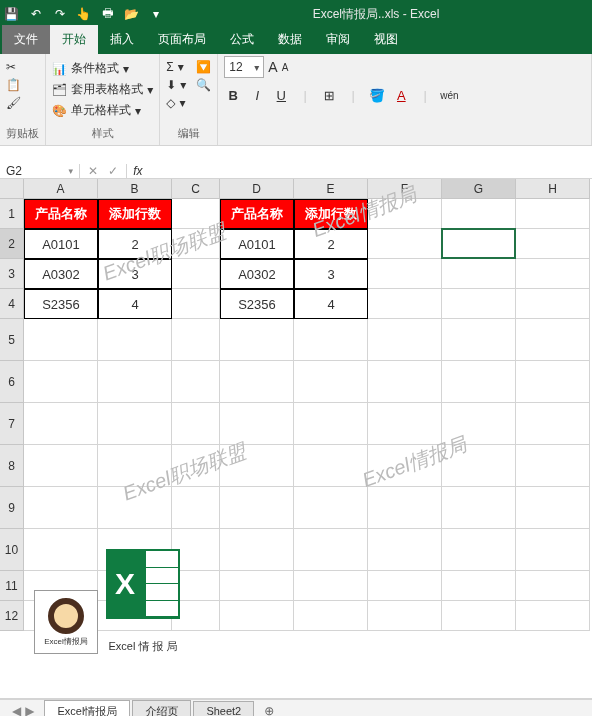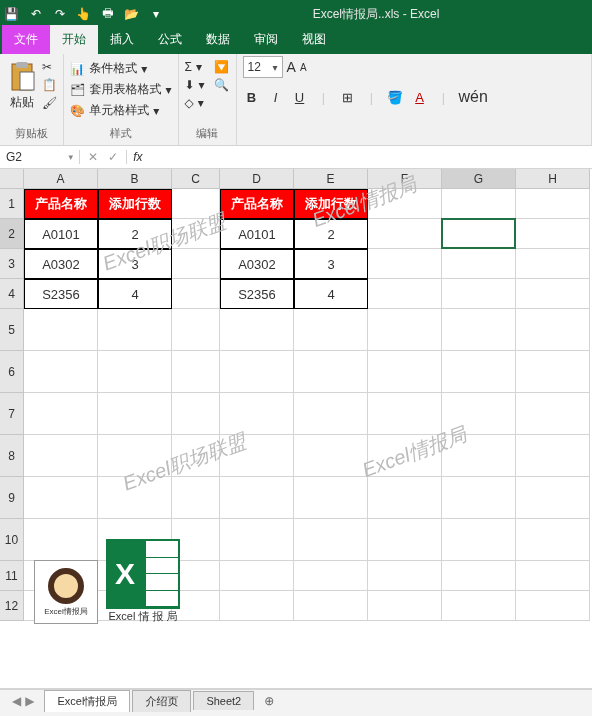--- a/index.html
+++ b/index.html
@@ -7,41 +7,41 @@
 
 
 .title-bar { height: 28px; background: #0e6535; display: flex; align-items: center; color: #fff; padding: 0 4px; }
 .title-bar .qat { display: flex; gap: 8px; align-items: center; }
 .title-bar .qat span { width: 16px; height: 16px; display: inline-flex; align-items: center; justify-content: center; }
 .title-bar .title { flex: 1; text-align: center; font-size: 12px; color: #e8e8e8; }
 
 
 .ribbon-tabs { height: 26px; background: #0e6535; display: flex; align-items: flex-end; color: #fff; padding: 0 2px; }
 .ribbon-tabs .tab { padding: 6px 12px 6px; font-size: 12px; cursor: pointer; }
-.ribbon-tabs .tab.file { background: #d946ef; }
+.ribbon-tabs .tab.file { background: #737373; }
 .ribbon-tabs .tab.active { background: #f1f1f1; color: #0e6535; }
 
 
 .ribbon { height: 92px; background: #f1f1f1; border-bottom: 1px solid #d4d4d4; display: flex; }
 .ribbon .group { border-right: 1px solid #d8d8d8; display: flex; flex-direction: column; justify-content: space-between; padding: 2px 6px 2px; }
 .ribbon .group .body { flex: 1; display: flex; align-items: flex-start; gap: 4px; }
 .ribbon .group .label { text-align: center; font-size: 11px; color: #666; padding-bottom: 2px; }
 .ribbon .paste-big { display: flex; flex-direction: column; align-items: center; gap: 2px; padding-top: 4px; }
 .ribbon .paste-big .icon { width: 32px; height: 32px; }
 .ribbon .stack { display: flex; flex-direction: column; gap: 4px; font-size: 12px; padding-top: 4px; }
 .ribbon .stack .row { display: flex; align-items: center; gap: 4px; white-space: nowrap; }
 .font-select { border: 1px solid #adadad; background: #fff; height: 22px; font-size: 12px; padding: 0 18px 0 4px; display: inline-flex; align-items: center; position: relative; }
 .font-select::after { content: "▾"; position: absolute; right: 4px; font-size: 10px; color: #555; }
 .font-name { width: 140px; }
 .font-size { width: 40px; }
 .btn-row { display: flex; gap: 6px; align-items: center; padding-top: 6px; font-size: 13px; }
 .btn-row span { min-width: 18px; text-align: center; cursor: pointer; }
 
 
-.formula-row { height: 23px; border-bottom: 1px solid #d4d4d4; display: flex; align-items: center; background: #fff; }
+.formula-row { height: 33px; border-bottom: 1px solid #d4d4d4; display: flex; align-items: flex-end; background: #fff; }
 .name-box { width: 80px; border-right: 1px solid #d4d4d4; display: flex; align-items: center; padding: 0 6px; justify-content: space-between; }
 .fx-btns { display: flex; align-items: center; gap: 10px; padding: 0 8px; border-right: 1px solid #d4d4d4; color: #999; }
 .fx-label { padding: 0 6px; display: flex; align-items: center; font-style: italic; }
 .fx-input { flex: 1; border: none; padding: 0 6px; font-size: 12px; }
 
 
 .grid-wrap { position: relative; height: 520px; overflow: hidden; border-bottom: 1px solid #d4d4d4; }
 .grid { display: grid; grid-template-columns: 24px 74px 74px 48px 74px 74px 74px 74px 74px; }
 .grid .hdr, .grid .rowhdr { background: #e6e6e6; border-right: 1px solid #c6c6c6; border-bottom: 1px solid #c6c6c6; display: flex; align-items: center; justify-content: center; font-size: 12px; color: #333; }
 .grid .hdr { height: 20px; }
@@ -57,21 +57,21 @@
 .watermark { position: absolute; color: #bbb; font-size: 20px; transform: rotate(-20deg); font-style: italic; pointer-events: none; z-index: 5; }
 
 
 .footer-img { position: absolute; left: 34px; top: 370px; display: flex; align-items: flex-end; gap: 8px; }
 .avatar { width: 64px; height: 64px; border: 1px solid #999; background: #fff; display: flex; align-items: center; justify-content: center; flex-direction: column; font-size: 8px; }
 .avatar .face { width: 36px; height: 36px; border-radius: 50%; background: #f7d9a6; border: 6px solid #4b2e1e; margin-bottom: 2px; }
 .excel-logo { width: 74px; height: 70px; background: #fff; display: flex; }
 .excel-logo .x { width: 38px; background: #107c41; color: #fff; display: flex; align-items: center; justify-content: center; font-size: 30px; font-weight: bold; }
 .excel-logo .sheet { flex: 1; background: #fff; border: 2px solid #107c41; display: flex; flex-direction: column; }
 .excel-logo .sheet div { flex: 1; border-bottom: 1px solid #107c41; }
-.logo-label { font-size: 11px; text-align: center; margin-top: 0; }
+.logo-label { font-size: 11px; text-align: center; margin-top: 20px; }
 
 
 .sheet-bar { height: 22px; background: #f3f3f3; border-top: 1px solid #d4d4d4; display: flex; align-items: center; padding: 0 4px; gap: 2px; }
 .sheet-bar .nav { display: flex; gap: 4px; color: #888; padding: 0 8px; }
 .sheet-tab { padding: 3px 12px; background: #fff; border: 1px solid #aeaeae; border-bottom: none; font-size: 11px; cursor: pointer; }
 .sheet-tab:not(.active) { background: #e6e6e6; }
 .sheet-add { padding: 3px 8px; color: #666; cursor: pointer; }
 
 
 .status-bar { height: 22px; background: #f3f3f3; display: flex; align-items: center; padding: 0 8px; font-size: 11px; color: #555; gap: 8px; }
@@ -91,37 +91,30 @@
     <span>📂</span>
     <span>▾</span>
   </div>
   <div class="title">Excel情报局..xls  -  Excel</div>
 </div>
 
 <div class="ribbon-tabs">
   <div class="tab file">文件</div>
   <div class="tab active">开始</div>
   <div class="tab">插入</div>
+  <div class="tab">页面布局</div>
   <div class="tab">公式</div>
   <div class="tab">数据</div>
   <div class="tab">审阅</div>
   <div class="tab">视图</div>
 </div>
 
 <div class="ribbon">
   <div class="group">
     <div class="body">
-      <div class="paste-big">
-        <svg class="icon" viewBox="0 0 32 32">
-            <rect x="6" y="4" width="20" height="26" fill="#d9a441" stroke="#8a5a1e"></rect>
-            <rect x="10" y="2" width="12" height="6" rx="2" fill="#b0b0b0"></rect>
-            <rect x="14" y="12" width="14" height="18" fill="#fff" stroke="#666"></rect>
-          </svg>
-        <span>粘贴</span>
-      </div>
       <div class="stack">
         <span>✂</span>
         <span>📋</span>
         <span>🖌</span>
       </div>
     </div>
     <div class="label">剪贴板</div>
   </div>
 
   <div class="group">
@@ -160,21 +153,21 @@
       <div class="btn-row">
         <span style="font-weight:bold;">B</span>
         <span style="font-style:italic;">I</span>
         <span style="text-decoration:underline;">U</span>
         <span style="color:#ccc;">|</span>
         <span>⊞</span>
         <span style="color:#ccc;">|</span>
         <span>🪣</span>
         <span style="color:#c00000; text-decoration:underline;">A</span>
         <span style="color:#ccc;">|</span>
-        <span style="font-size:16px;">wén</span>
+        <span style="font-size:10px;">wén</span>
       </div>
     </div>
   </div>
 </div>
 
 <div class="formula-row">
   <div class="name-box">
     <span>G2</span>
       <span style="font-size:9px; color:#888;">▾</span>
   </div>

